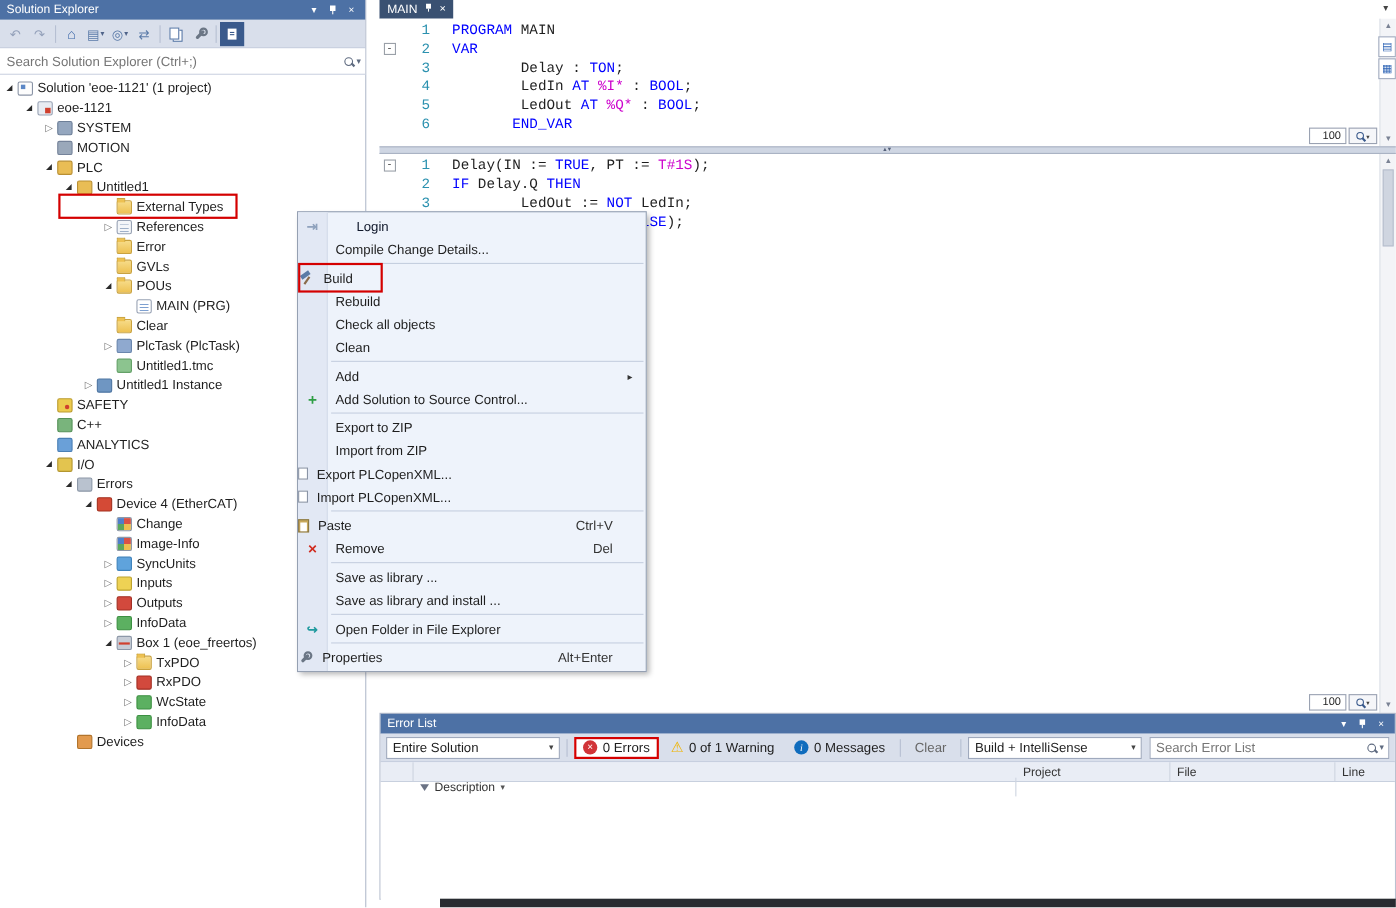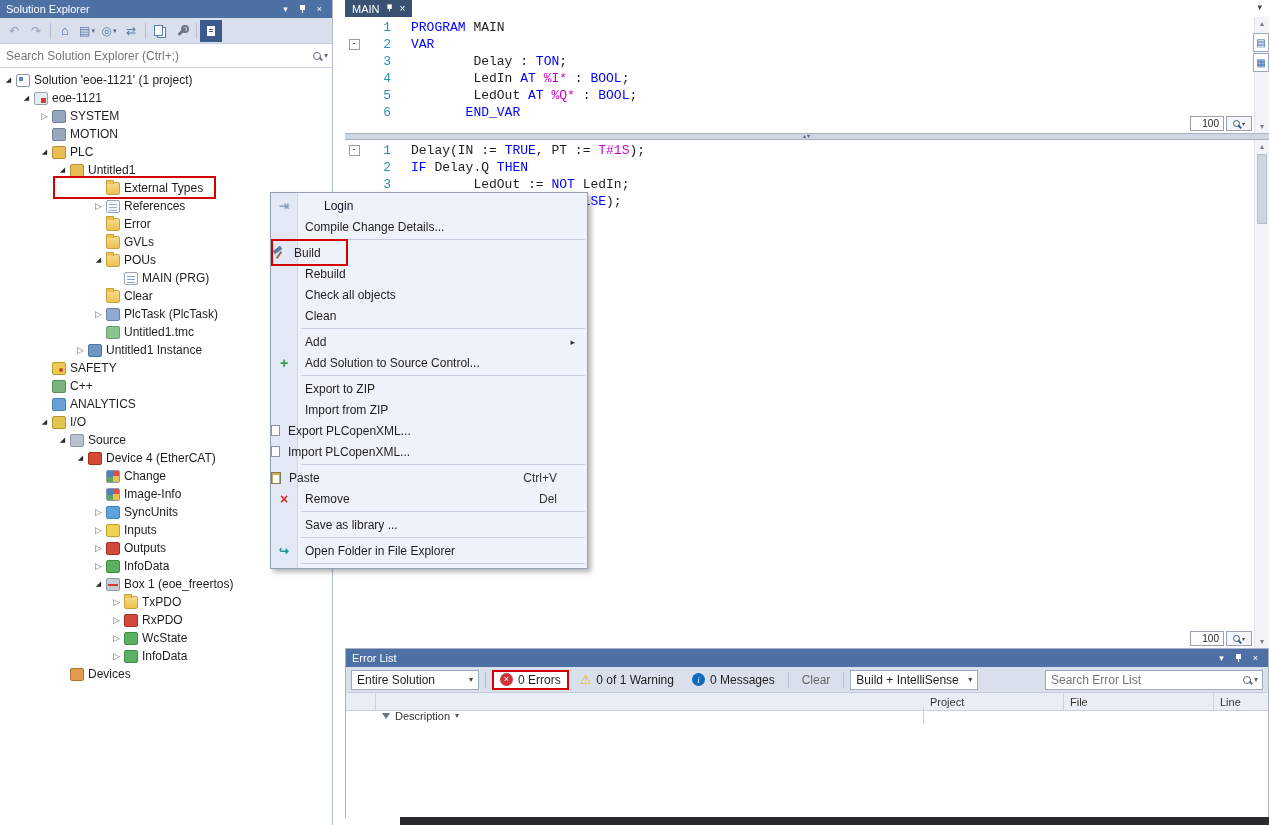--- a/index.html
+++ b/index.html
@@ -190,21 +190,21 @@
     background:#6b7685;border-radius:2px;transform:rotate(-45deg);}
   .properties-icon::after{content:"";position:absolute;right:1px;top:1px;width:4px;height:4px;
     border:2px solid #6b7685;border-radius:50%;}
 
   
   #error-list{position:absolute;left:345px;top:648px;width:924px;height:170px;background:#fff;
     border:1px solid #aab3c6;}
   .el-toolbar{height:26px;background:#d9dfeb;border-bottom:1px solid #c3cbdc;display:flex;
     align-items:center;padding:0 5px;gap:4px;}
   .el-dd{height:20px;background:#fff;border:1px solid #9fa9bd;display:flex;align-items:center;
-    padding:0 5px;width:128px;}
+    padding:0 5px;width:158px;}
   .el-dd .ddcaret{margin-left:auto;font-size:8px;color:#444;}
   .el-sep{width:1px;height:16px;background:#b6bfd2;margin:0 2px;}
   .el-btn{height:20px;display:flex;align-items:center;gap:5px;padding:0 7px;background:transparent;
     border:none;font:12px "Liberation Sans",sans-serif;color:#1e1e1e;}
   .el-btn.annotated{background:#fff;border:2px solid #d40000;padding:0 6px;}
   .err-ico{width:13px;height:13px;border-radius:50%;background:#d13438;color:#fff;font-size:9px;
     display:flex;align-items:center;justify-content:center;line-height:13px;}
   .warn-ico{color:#f0b400;font-size:13px;line-height:13px;}
   .info-ico{width:13px;height:13px;border-radius:50%;background:#0f6cbd;color:#fff;font-size:9px;
     font-family:"Liberation Serif",serif;font-style:italic;display:flex;align-items:center;justify-content:center;}
@@ -404,21 +404,21 @@
       <div class="tree-row">
         <span class="indent" style="width: 38px;"></span>
         <span class="arrow expanded">◢</span>
         <span class="ticon io-icon"></span>
         <span class="tlabel">I/O</span>
       </div>
       <div class="tree-row">
         <span class="indent" style="width: 56px;"></span>
         <span class="arrow expanded">◢</span>
         <span class="ticon devices-icon"></span>
-        <span class="tlabel">Source</span>
+        <span class="tlabel">Errors</span>
       </div>
       <div class="tree-row">
         <span class="indent" style="width: 74px;"></span>
         <span class="arrow expanded">◢</span>
         <span class="ticon ethercat-device-icon"></span>
         <span class="tlabel">Device 4 (EtherCAT)</span>
       </div>
       <div class="tree-row">
         <span class="indent" style="width: 92px;"></span>
         <span class="arrow leaf"></span>
@@ -678,23 +678,32 @@
     <div class="menu-item">
       <span class="mic remove-icon"></span>
       <span class="mlabel">Remove</span>
       <span class="mshortcut">Del</span>
     </div>
     <div class="menu-sep"></div>
     <div class="menu-item">
       <span class="mic"></span>
       <span class="mlabel">Save as library ...</span>
     </div>
+    <div class="menu-item">
+      <span class="mic"></span>
+      <span class="mlabel">Save as library and install ...</span>
+    </div>
     <div class="menu-sep"></div>
     <div class="menu-item">
       <span class="mic open-folder-icon"></span>
       <span class="mlabel">Open Folder in File Explorer</span>
     </div>
     <div class="menu-sep"></div>
+    <div class="menu-item">
+      <span class="mic properties-icon"></span>
+      <span class="mlabel">Properties</span>
+      <span class="mshortcut">Alt+Enter</span>
+    </div>
   </div>
 
 <div class="ann" id="ann-tree"></div>
 <div class="ann" id="ann-build"></div>
 <div id="taskbar-fragment"></div>
 
 </body></html>

